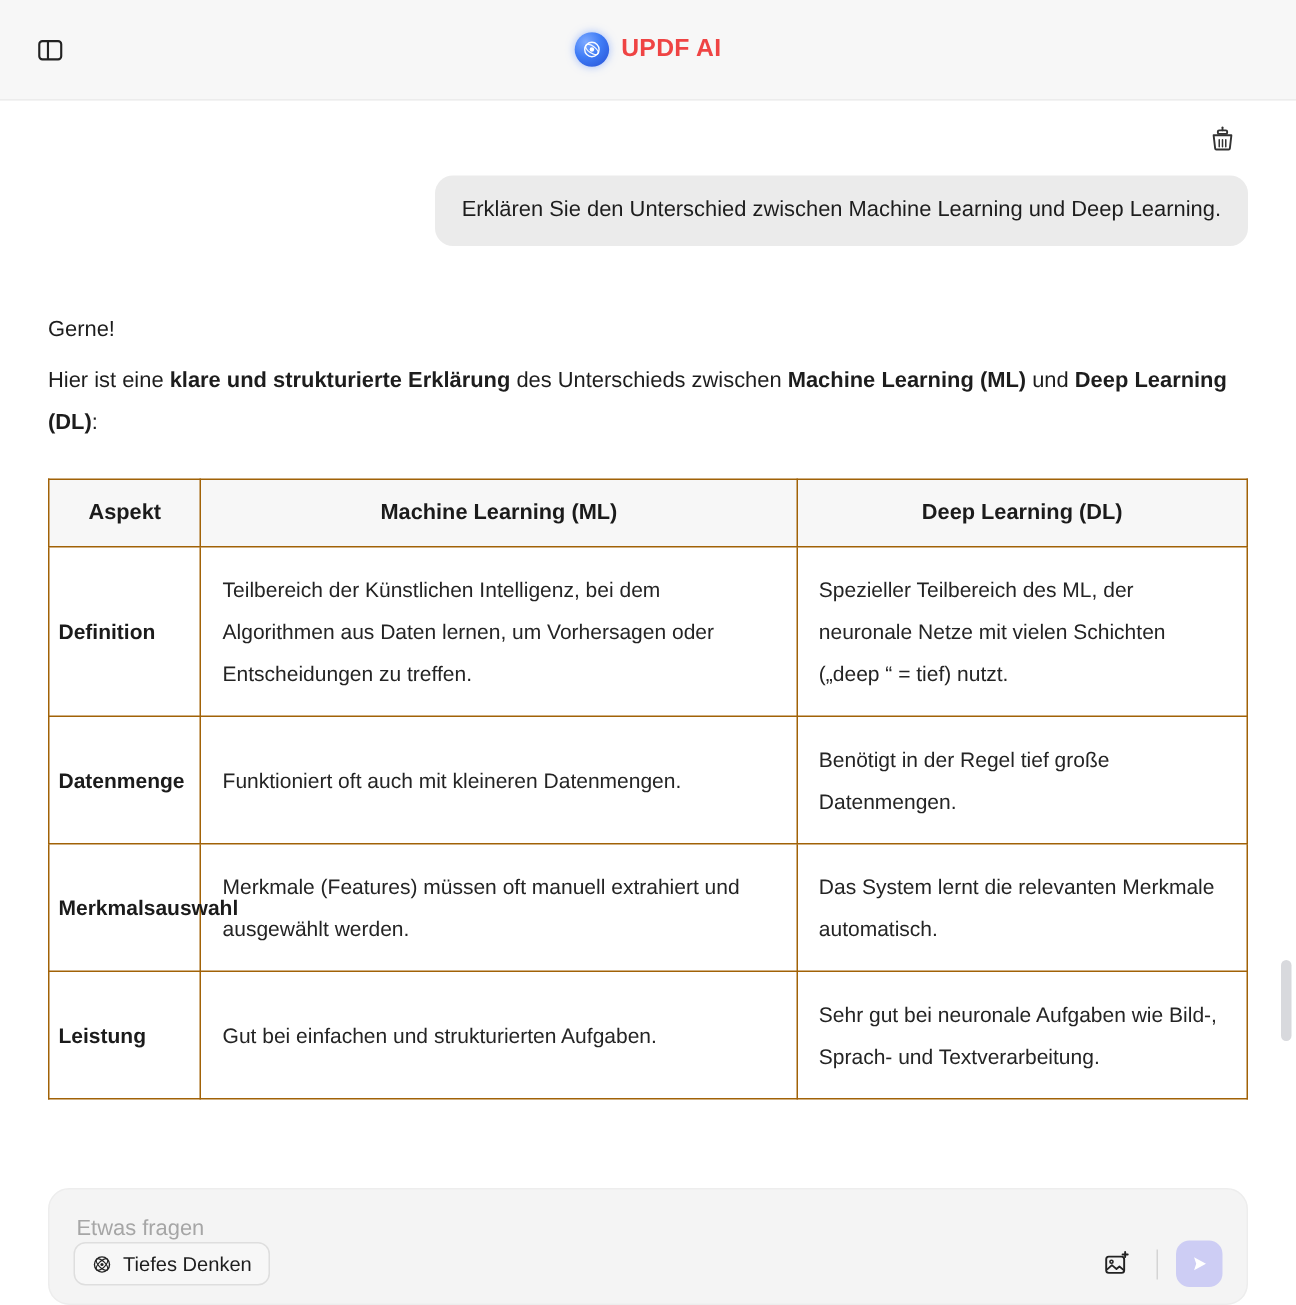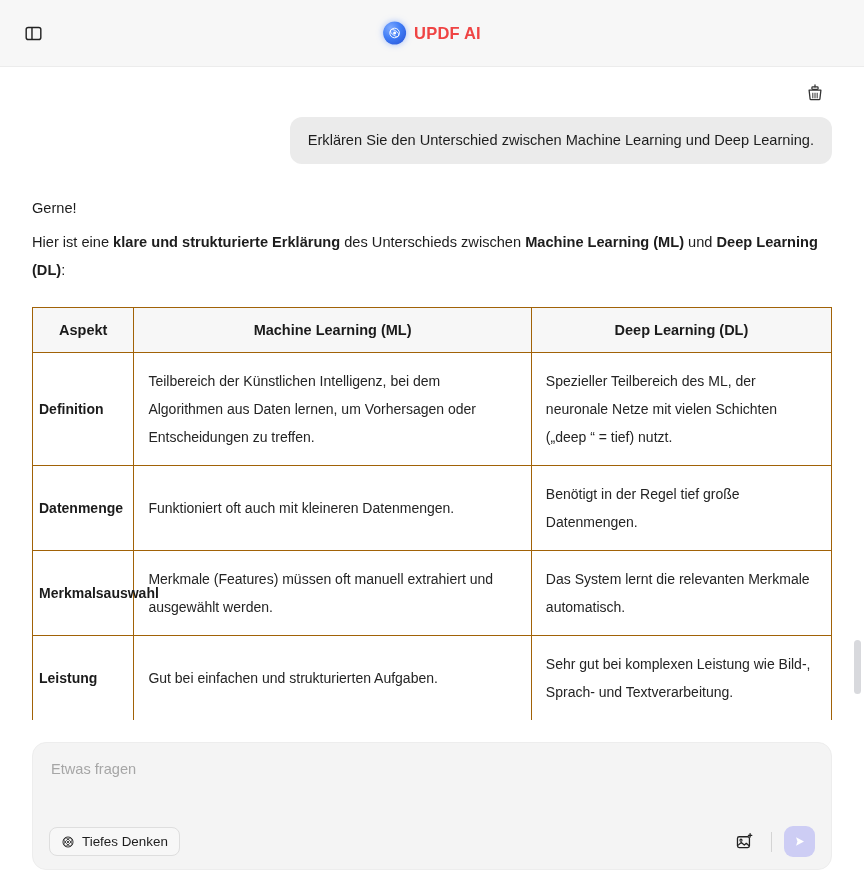--- a/index.html
+++ b/index.html
@@ -59,21 +59,21 @@
   .user-row { display: flex; justify-content: flex-end; margin-top: 6px; }
   .user-bubble {
     background: #ebebeb; color: #1d1d1d;
     border-radius: 12px;
     padding: 13px 18px;
     font-size: 14.6px; line-height: 1.45;
     max-width: 545px;
   }
 
   
-  .assistant { margin-top: 30px; color: #1d1d1d; font-size: 14.6px; }
+  .assistant { margin-top: 42px; color: #1d1d1d; font-size: 14.6px; }
   .assistant p { line-height: 1.95; margin: 0 0 2px 0; }
   .assistant p.second { margin-top: 5px; }
   .assistant b { font-weight: 700; }
 
   
   table.cmp {
     width: 100%; border-collapse: collapse;
     margin-top: 22px;
     border: 1px solid #e6e6e6;
     font-size: 14px;
@@ -106,21 +106,21 @@
   col.c2 { width: 396px; }
   col.c3 { width: 299px; }
 
   
   .composer-wrap { padding: 0 32px; }
   .composer {
     margin-top: 22px;
     background: #f4f4f4;
     border: 1px solid #ededed;
     border-radius: 14px;
-    height: 128px;
+    height: 78px;
     padding: 14px 16px 12px 16px;
     display: flex; flex-direction: column; justify-content: space-between;
   }
   .composer-placeholder {
     font-size: 14.6px; color: #a6a6a6; padding-left: 2px; padding-top: 4px;
     cursor: text;
   }
   .composer-bottom { display: flex; align-items: center; }
   .think-chip {
     display: inline-flex; align-items: center; gap: 7px;
@@ -224,21 +224,21 @@
                 <td>Benötigt in der Regel tief große Datenmengen.</td>
               </tr>
               <tr>
                 <td class="aspect">Merkmalsauswahl</td>
                 <td>Merkmale (Features) müssen oft manuell extrahiert und ausgewählt werden.</td>
                 <td>Das System lernt die relevanten Merkmale automatisch.</td>
               </tr>
               <tr>
                 <td class="aspect">Leistung</td>
                 <td>Gut bei einfachen und strukturierten Aufgaben.</td>
-                <td>Sehr gut bei komplexen Leistung wie Bild-, Sprach- und Textverarbeitung.</td>
+                <td>Sehr gut bei neuronale Aufgaben wie Bild-, Sprach- und Textverarbeitung.</td>
               </tr>
             </tbody>
         </table>
 
       </div>
     </div>
 
     <div class="scrollbar">
       <div class="scrollbar-thumb"></div>
     </div>

